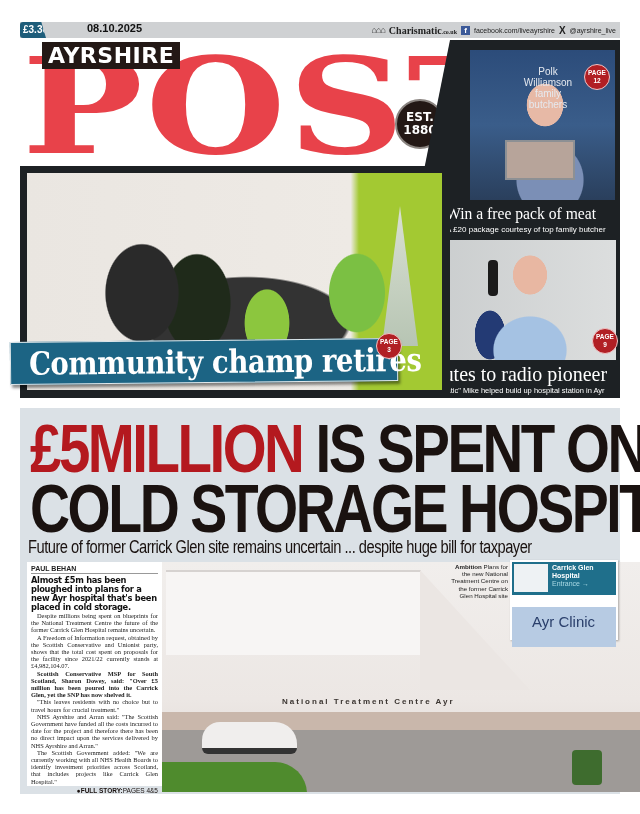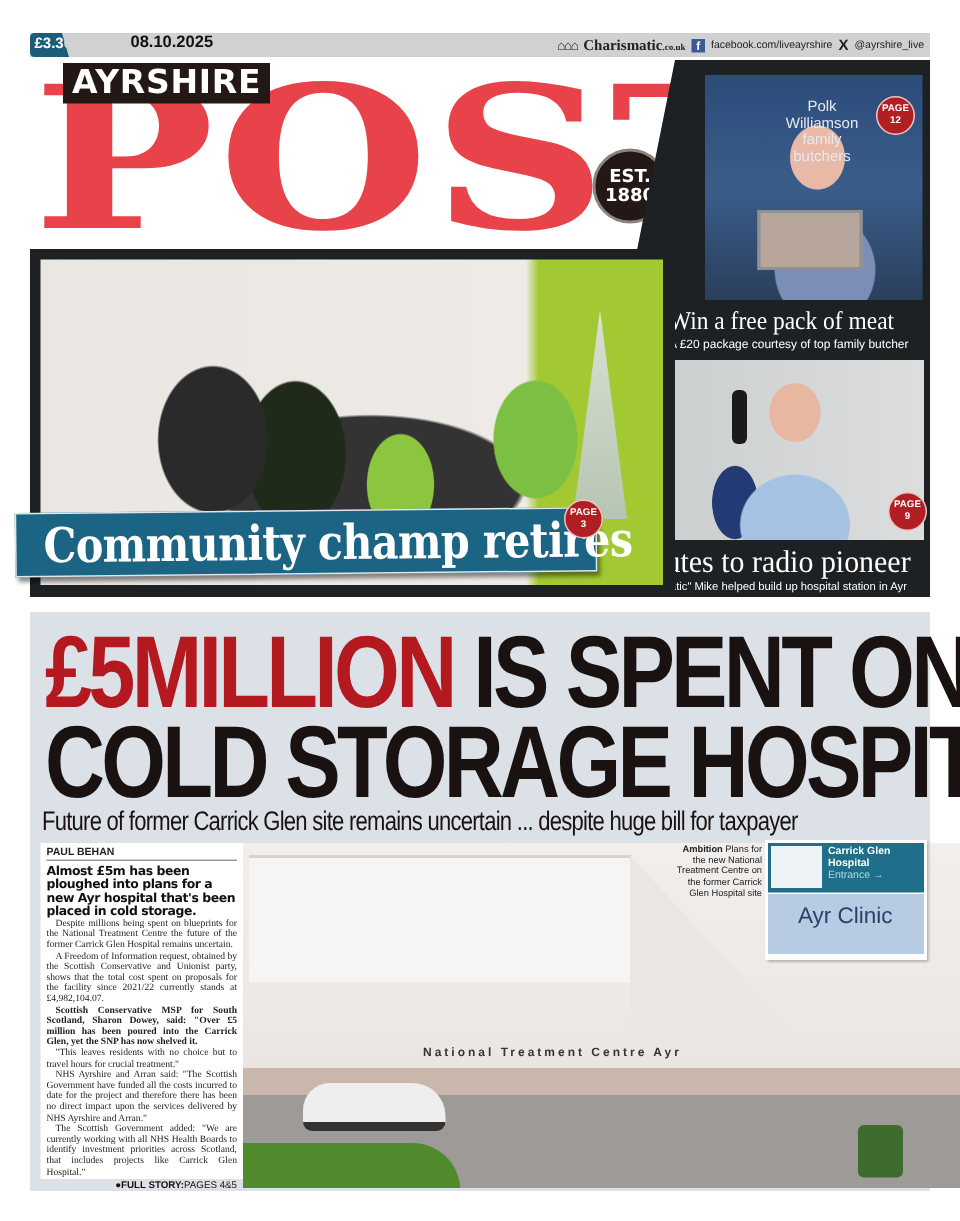--- a/index.html
+++ b/index.html
@@ -100,21 +100,21 @@
   .car { position: absolute; left: 40px; top: 160px; width: 95px; height: 32px; background: #f0eeed; border-radius: 18px 22px 6px 6px; border-bottom: 6px solid #333; }
   .hedge { position: absolute; left: 410px; top: 188px; width: 30px; height: 35px; background: #3e6c2e; border-radius: 4px; }
 
   .caption { position: absolute; left: 446px; top: 563px; width: 62px; text-align: right; font: 6.2px/7.2px "Liberation Sans", sans-serif; color: #222; }
   .caption b { font-weight: bold; }
   .inset { position: absolute; left: 510px; top: 560px; width: 108px; height: 80px; background: #fff; padding: 2px; box-shadow: 1px 1px 2px rgba(0,0,0,.3); }
   .inset-top { height: 33px; background: #1f6f8b; position: relative; }
   .inset-top .white { position:absolute; left:2px; top:2px; width: 34px; height: 28px; background:#eef2f4; }
   .inset-top .t { position:absolute; left: 40px; top: 2px; font: bold 7px/8px "Liberation Sans", sans-serif; color:#fff; }
   .inset-top .e { color: #a9d9e4; font-weight: normal; }
-  .inset-bot { height: 40px; background: #b7cbe3; position: relative; margin-top: 1px; }
+  .inset-bot { height: 40px; background: #b7cbe3; position: relative; margin-top: 12px; }
   .inset-bot .t { position:absolute; left: 20px; top: 6px; font: 15px "Liberation Sans", sans-serif; color:#2a3f6b; }
 </style>
 </head>
 <body>
 
 <div class="topbar"></div>
 <div class="price">£3.30</div>
 <div class="date">08.10.2025</div>
 <div class="topright">
   <span class="house-icon">⌂⌂⌂</span>

